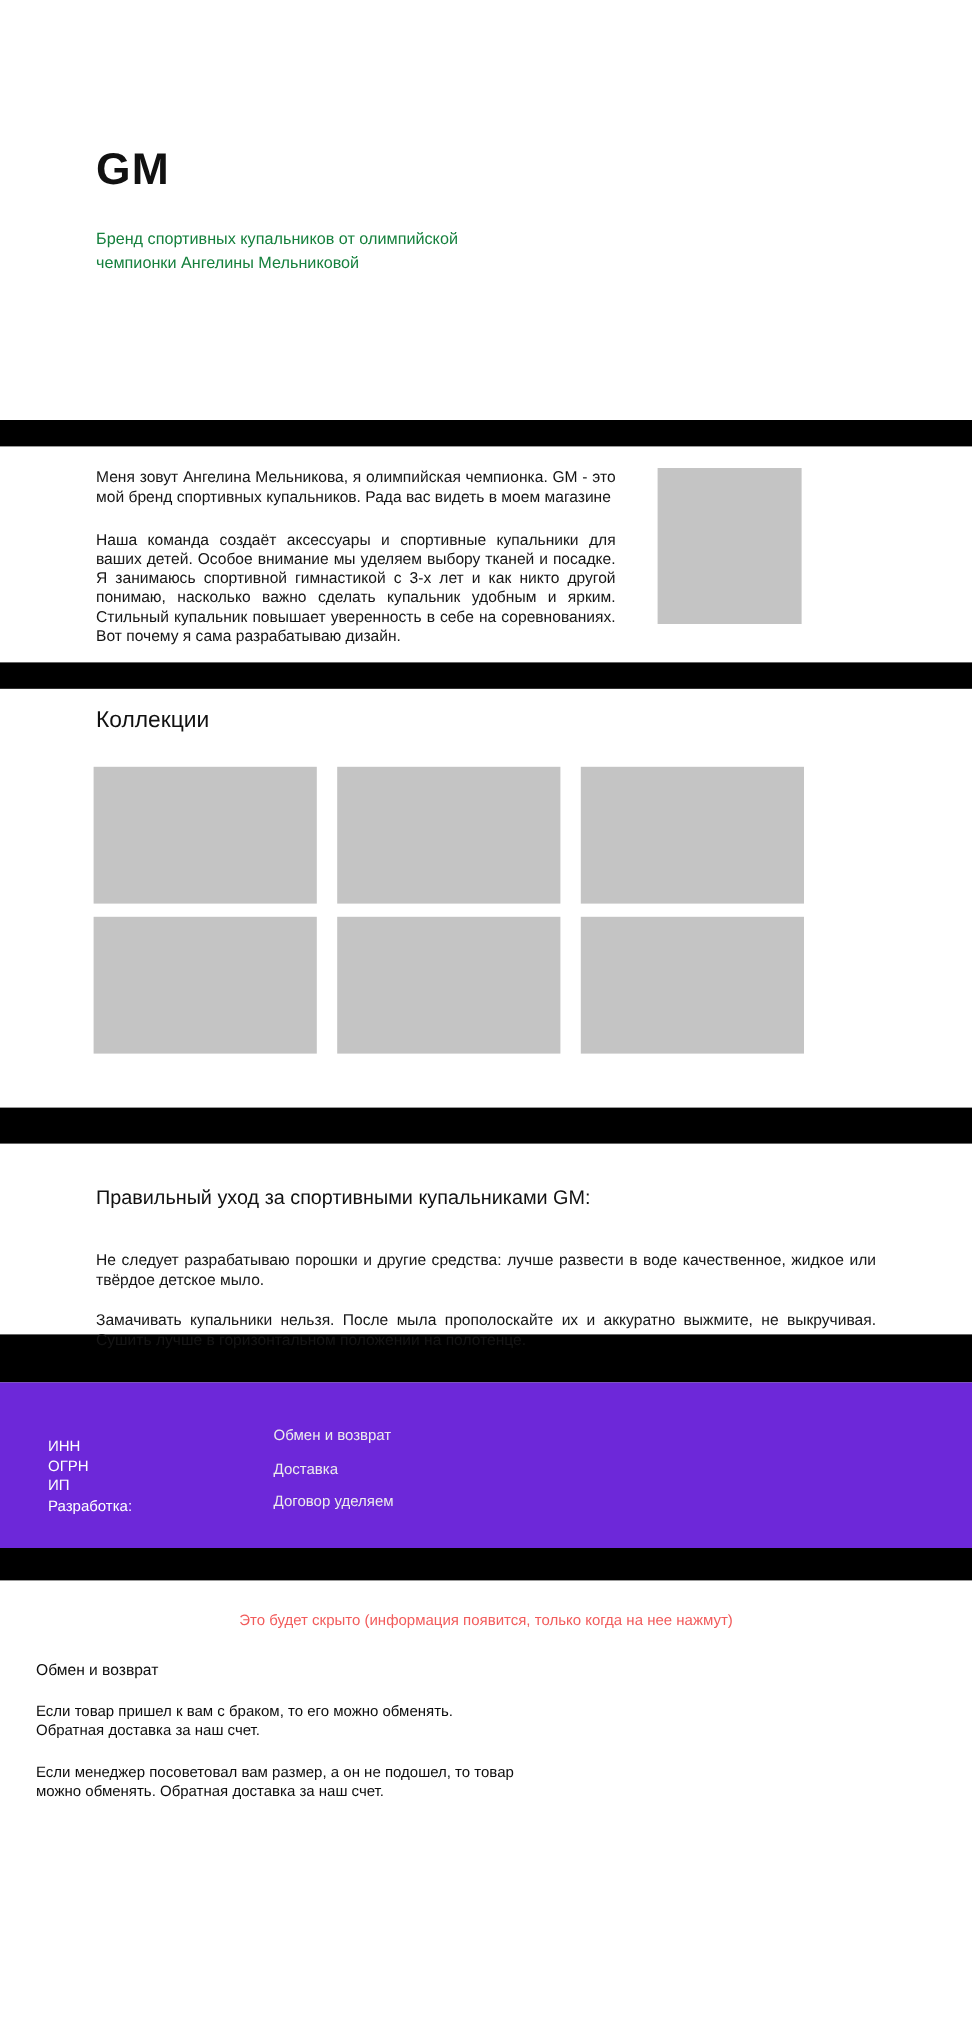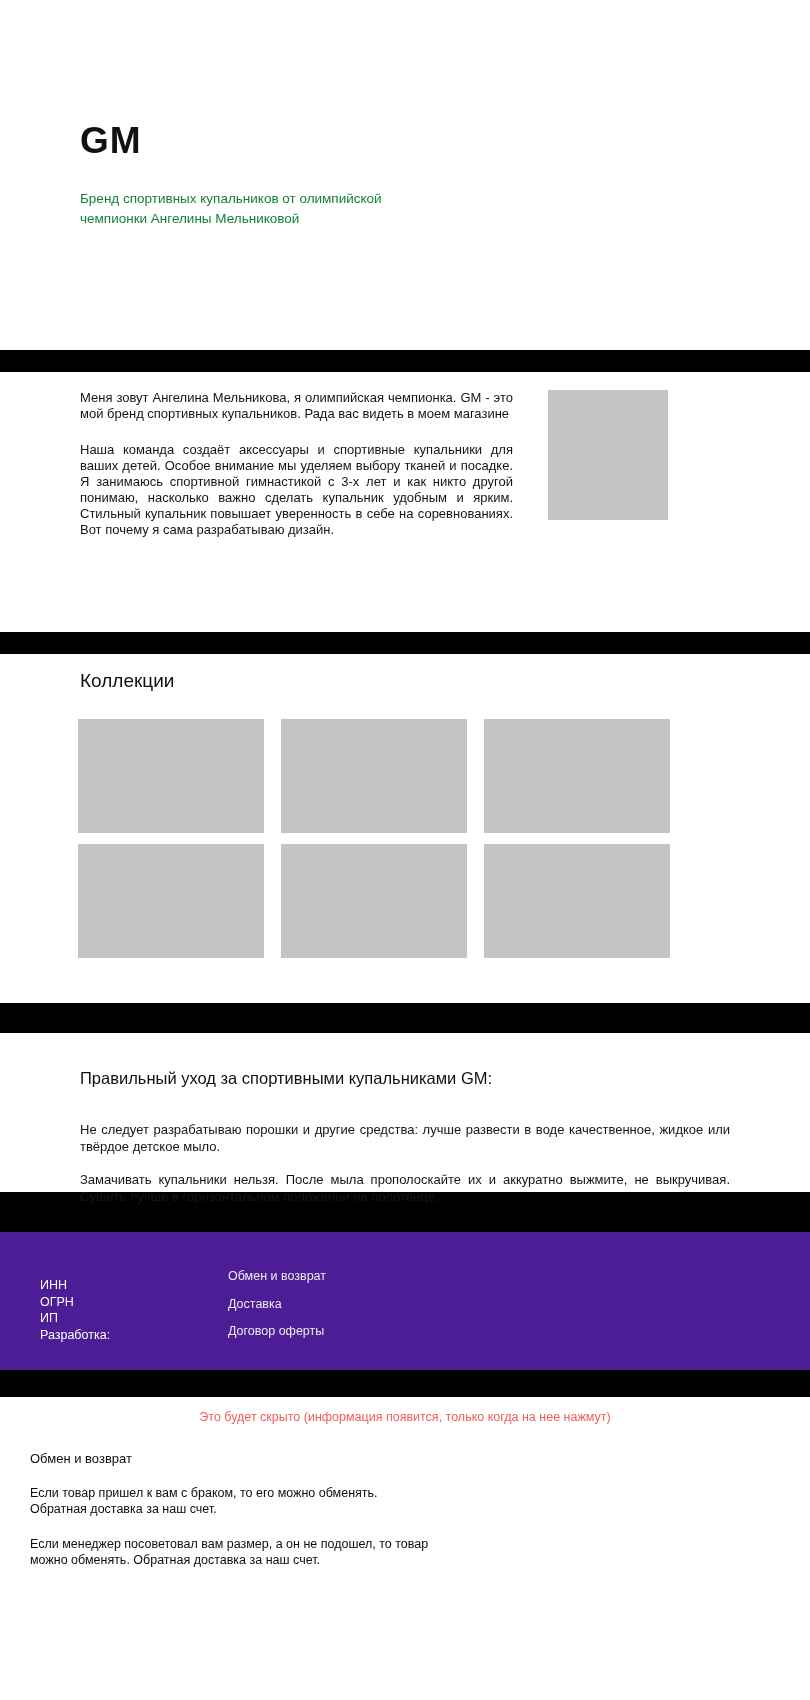--- a/index.html
+++ b/index.html
@@ -19,21 +19,21 @@
 
   
   .bar { background: #000000; width: 100%; }
   .bar-1 { height: 22px; }
   .bar-2 { height: 22px; }
   .bar-3 { height: 30px; }
   .bar-4 { height: 40px; }
   .bar-5 { height: 27px; }
 
   
-  .about { height: 260px; padding: 18px 0 0 80px; display: flex; align-items: flex-start; }
+  .about { height: 180px; padding: 18px 0 0 80px; display: flex; align-items: flex-start; }
   .about-text { width: 433px; font-size: 13px; line-height: 16px; text-align: justify; color: #151515; }
   .about-text p { margin: 0; }
   .about-text p + p { margin-top: 20px; }
   .about-photo { width: 120px; height: 130px; background: #c4c4c4; margin-left: 35px; flex: 0 0 auto; }
 
   
   .collections { height: 349px; padding: 16px 0 0 78px; }
   .collections-title { font-size: 19px; font-weight: 500; margin: 0 0 27px 2px; color: #111; }
   .grid {
     display: grid;
@@ -46,40 +46,40 @@
 
   
   .care { height: 159px; padding: 36px 80px 0 80px; }
   .care-title { font-size: 16.5px; font-weight: 500; margin: 0 0 34px; color: #111; }
   .care p { margin: 0; font-size: 13px; line-height: 16.5px; text-align: justify; color: #151515; }
   .care p.spaced { margin-top: 17px; }
 
   
   .footer {
     height: 138px;
-    background: #4c1d95;
+    background: #6d28d9;
     display: flex;
     padding: 38px 0 0 40px;
     color: #ffffff;
   }
   .footer-info { width: 188px; padding-top: 7px; font-size: 12.5px; line-height: 16.5px; }
   .footer-info span { display: block; }
   .footer-links { display: flex; flex-direction: column; }
   .footer-links a {
     color: #ededed;
     text-decoration: none;
     font-size: 12.5px;
     line-height: 12.5px;
     margin-bottom: 15px;
     cursor: pointer;
   }
 
   
   .hidden-section { padding-top: 13px; }
-  .hidden-note { text-align: center; font-size: 12.5px; color: #f25c5c; margin: 0; }
+  .hidden-note { text-align: center; font-size: 12.5px; color: #f25c5c; margin: 13px; }
   .hidden-heading { margin: 27px 0 0 30px; font-size: 13px; font-weight: 400; color: #0d0d0d; }
   .hidden-section p.body-text {
     margin: 20px 0 0 30px;
     font-size: 12.5px;
     line-height: 15.5px;
     color: #0d0d0d;
     white-space: pre-line;
     max-width: 460px;
   }
 </style>
@@ -128,21 +128,21 @@
 <footer class="footer">
   <div class="footer-info">
     <span>ИНН</span>
     <span>ОГРН</span>
     <span>ИП</span>
     <span>Разработка:</span>
   </div>
   <nav class="footer-links">
     <a href="#">Обмен и возврат</a>
     <a href="#">Доставка</a>
-    <a href="#">Договор оферты</a>
+    <a href="#">Договор уделяем</a>
   </nav>
 </footer>
 
 <div class="bar bar-5"></div>
 
 <section class="hidden-section">
   <p class="hidden-note">Это  будет скрыто (информация появится, только когда на нее нажмут)</p>
   <h3 class="hidden-heading">Обмен и возврат</h3>
   <p class="body-text">Если товар пришел к вам с браком, то его можно обменять.
 Обратная доставка за наш счет.</p>

